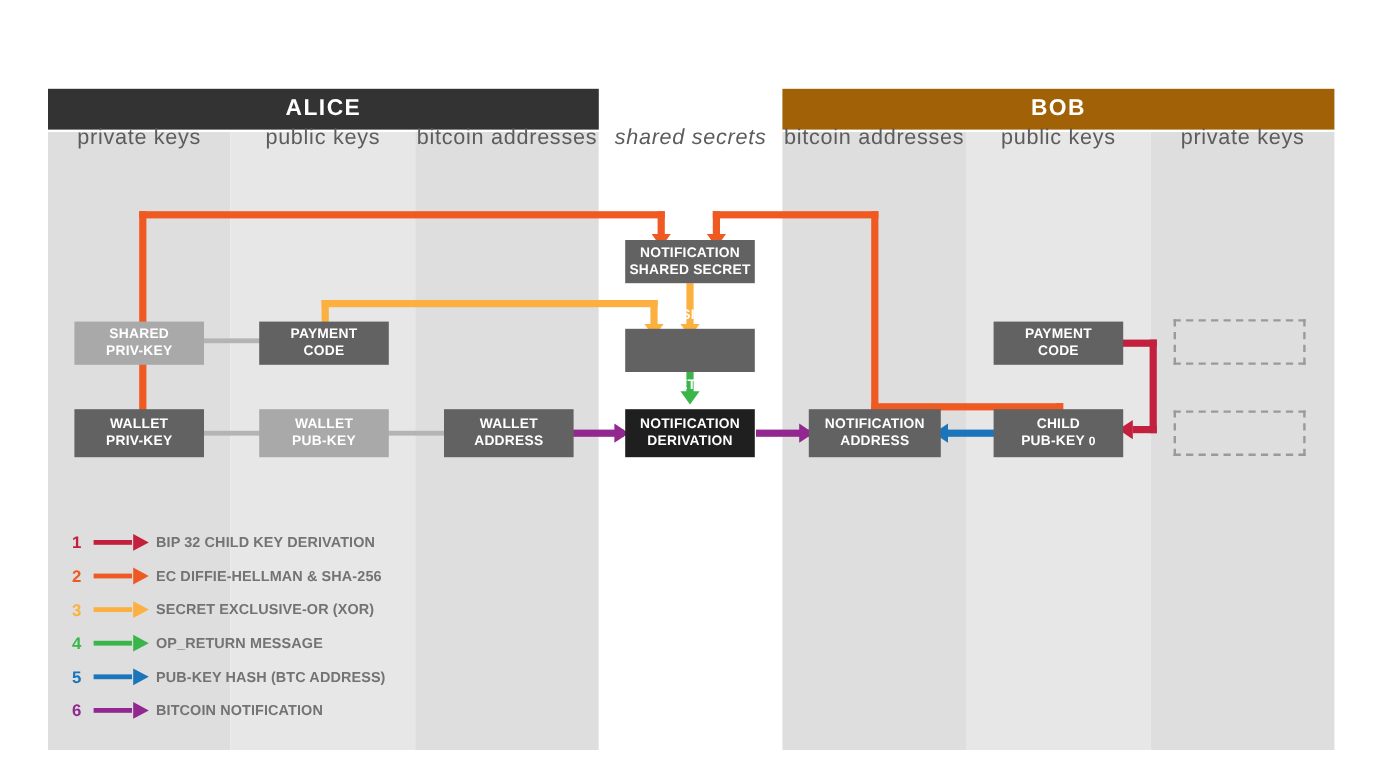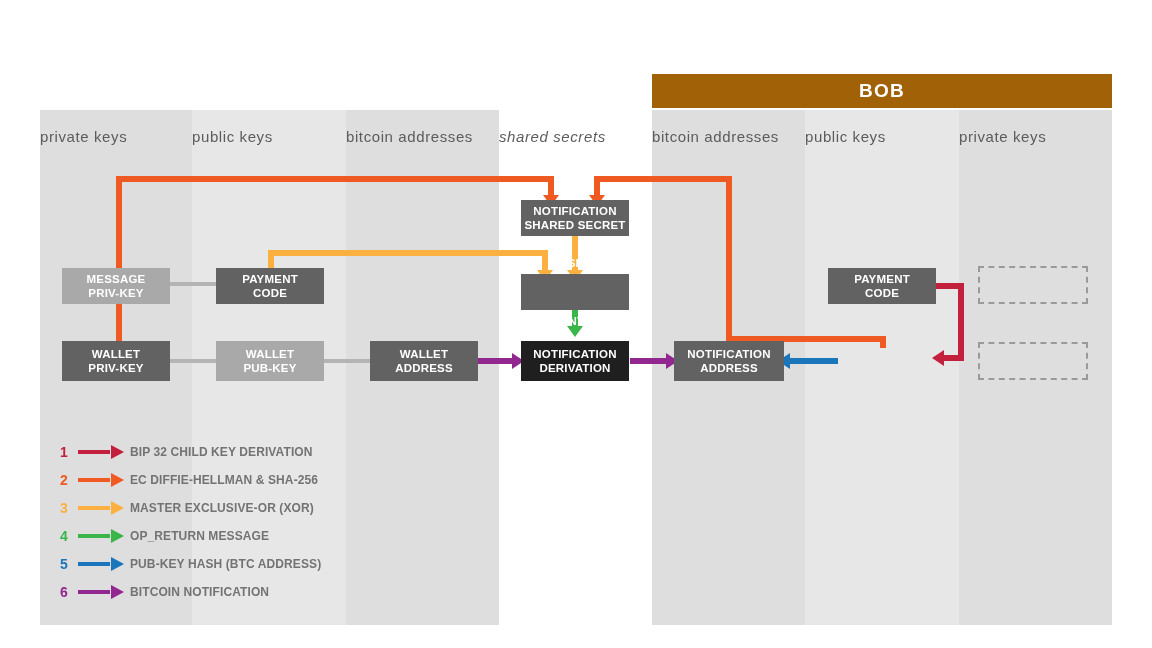--- a/index.html
+++ b/index.html
@@ -15,22 +15,22 @@
     position:absolute;left:0;top:20px;width:1152px;text-align:center;
     font-size:23px;font-weight:bold;color:#3a3a3a;letter-spacing:.1px;
   }
 
   
   .col{position:absolute;top:110px;height:515px;}
   .col.dark{background:#dedede;}
   .col.light{background:#e7e7e7;}
   .col.white{background:#ffffff;}
   .col-label{
-    position:absolute;top:129px;height:16px;line-height:16px;
-    text-align:left;font-size:15px;color:#5c5c5c;letter-spacing:.6px;
+    position:absolute;top:106px;height:16px;line-height:16px;
+    text-align:center;font-size:18px;color:#5c5c5c;letter-spacing:.6px;
   }
 
   
   .party{
     position:absolute;top:74px;height:34px;line-height:34px;text-align:center;
     color:#ffffff;font-size:19px;font-weight:bold;letter-spacing:1.2px;
   }
   .party.alice{background:#333333;}
   .party.bob{background:#a16207;}
 
@@ -74,20 +74,21 @@
 
 
   <div class="col dark" style="left:40px;width:152px;"></div>
   <div class="col light" style="left:192px;width:154px;"></div>
   <div class="col dark" style="left:346px;width:153px;"></div>
   <div class="col white" style="left:499px;width:153px;"></div>
   <div class="col dark" style="left:652px;width:153px;"></div>
   <div class="col light" style="left:805px;width:154px;"></div>
   <div class="col dark" style="left:959px;width:153px;"></div>
 
+  <div class="party alice" style="left:40px;width:459px;">ALICE</div>
   <div class="party bob" style="left:652px;width:460px;">BOB</div>
 
   <div class="col-label" style="left:40px;width:152px;">private keys</div>
   <div class="col-label" style="left:192px;width:154px;">public keys</div>
   <div class="col-label" style="left:346px;width:153px;">bitcoin addresses</div>
   <div class="col-label" style="left:499px;width:153px;font-style:italic;">shared secrets</div>
   <div class="col-label" style="left:652px;width:153px;">bitcoin addresses</div>
   <div class="col-label" style="left:805px;width:154px;">public keys</div>
   <div class="col-label" style="left:959px;width:153px;">private keys</div>
 
@@ -128,37 +129,37 @@
 
   <div class="seg" style="background:#c2203c;left:932px;top:283px;width:32px;height:6px;"></div>
   <div class="seg" style="background:#c2203c;left:958px;top:283px;width:6px;height:78px;"></div>
   <div class="seg" style="background:#c2203c;left:944px;top:355px;width:20px;height:6px;"></div>
   <div class="arrow arr-l" style="left:932px;top:350px;border-right:12px solid #c2203c;"></div>
 
   <div class="placeholder" style="left:978px;top:266px;width:110px;height:38px;"></div>
   <div class="placeholder" style="left:978px;top:342px;width:110px;height:38px;"></div>
 
   <div class="node lightgray" style="left:62px;top:268px;width:108px;height:36px;">
-    <span class="ln">MESSAGE</span>
+    <span class="ln">SHARED</span>
     <span class="ln">PRIV-KEY</span>
   </div>
 
   <div class="node gray" style="left:216px;top:268px;width:108px;height:36px;">
     <span class="ln">PAYMENT</span>
     <span class="ln">CODE</span>
   </div>
 
   <div class="node gray" style="left:521px;top:200px;width:108px;height:36px;">
     <span class="ln">NOTIFICATION</span>
     <span class="ln">SHARED SECRET</span>
   </div>
 
   <div class="node gray" style="left:521px;top:274px;width:108px;height:36px;gap:44px;">
     <span class="ln">MASKED</span>
-    <span class="ln">PAYMENT CODE</span>
+    <span class="ln">SECRET CODE</span>
   </div>
 
   <div class="node gray" style="left:828px;top:268px;width:108px;height:36px;">
     <span class="ln">PAYMENT</span>
     <span class="ln">CODE</span>
   </div>
 
   <div class="node gray" style="left:62px;top:341px;width:108px;height:40px;">
     <span class="ln">WALLET</span>
     <span class="ln">PRIV-KEY</span>
@@ -177,20 +178,24 @@
   <div class="node black" style="left:521px;top:341px;width:108px;height:40px;">
     <span class="ln">NOTIFICATION</span>
     <span class="ln">DERIVATION</span>
   </div>
 
   <div class="node gray" style="left:674px;top:341px;width:110px;height:40px;">
     <span class="ln">NOTIFICATION</span>
     <span class="ln">ADDRESS</span>
   </div>
 
+  <div class="node gray" style="left:828px;top:341px;width:108px;height:40px;">
+    <span class="ln">CHILD</span>
+    <span class="ln"><span>PUB-KEY</span> <span class="sub">0</span></span>
+  </div>
 
   <div class="legend">
     <div class="lrow">
       <span class="lnum" style="color:#c2203c">1</span>
       <span class="lbar">
           <i style="background:#c2203c"></i>
           <b style="border-left:13px solid #c2203c"></b>
         </span>
       <span class="ltxt">BIP 32 CHILD KEY DERIVATION</span>
     </div>
@@ -201,21 +206,21 @@
           <b style="border-left:13px solid #ef5a22"></b>
         </span>
       <span class="ltxt">EC DIFFIE-HELLMAN &amp; SHA-256</span>
     </div>
     <div class="lrow">
       <span class="lnum" style="color:#fbb040">3</span>
       <span class="lbar">
           <i style="background:#fbb040"></i>
           <b style="border-left:13px solid #fbb040"></b>
         </span>
-      <span class="ltxt">MASTER EXCLUSIVE-OR (XOR)</span>
+      <span class="ltxt">SECRET EXCLUSIVE-OR (XOR)</span>
     </div>
     <div class="lrow">
       <span class="lnum" style="color:#39b54a">4</span>
       <span class="lbar">
           <i style="background:#39b54a"></i>
           <b style="border-left:13px solid #39b54a"></b>
         </span>
       <span class="ltxt">OP_RETURN MESSAGE</span>
     </div>
     <div class="lrow">

